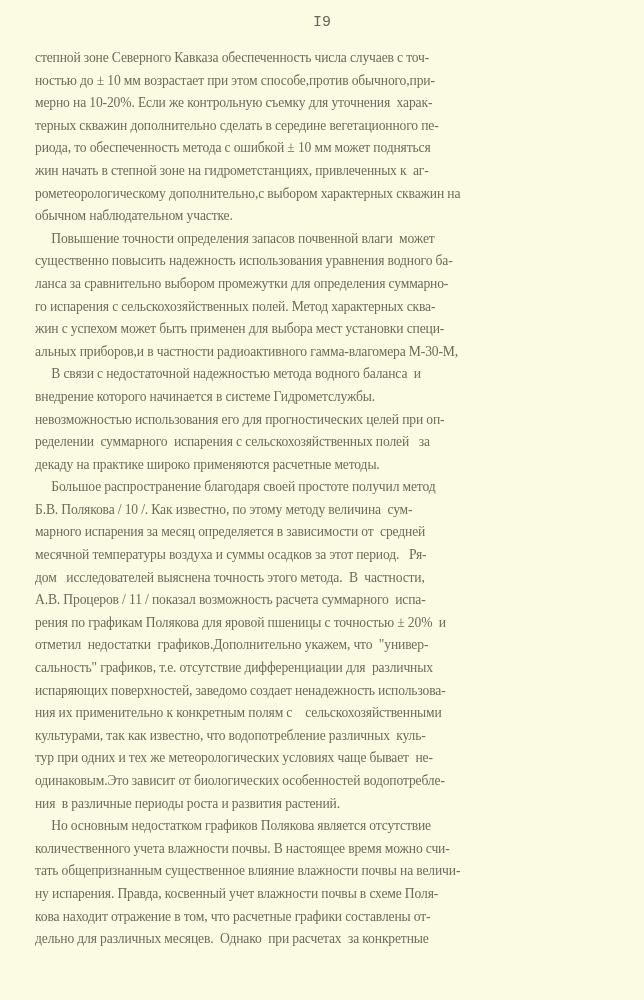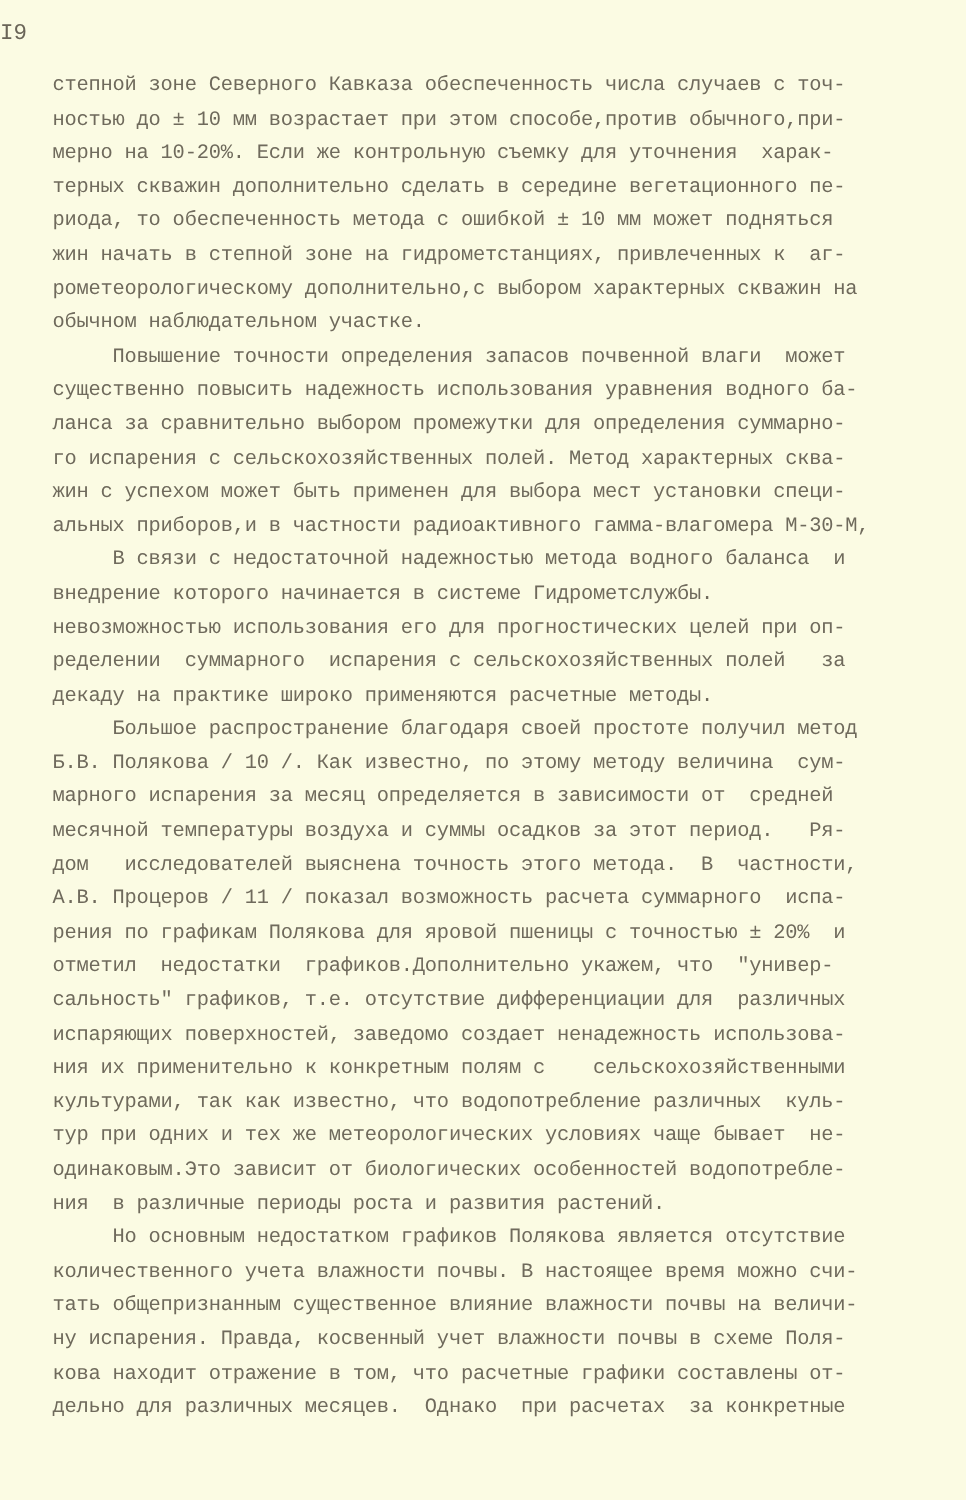--- a/index.html
+++ b/index.html
@@ -5,28 +5,28 @@
   html, body { margin: 0; padding: 0; }
   body {
     width: 644px; height: 1000px; overflow: hidden;
     background: #fbfbe3;
     position: relative;
     font-family: "Liberation Mono", "DejaVu Sans Mono", monospace;
     color: #6f6a5c;
   }
   .page-number {
     position: absolute; top: 14px; left: 0; width: 644px;
-    text-align: left; font-size: 15px; color: #6a6558;
+    text-align: center; font-size: 15px; color: #6a6558;
   }
   .text-block {
     position: absolute; left: 35px; top: 47px; width: 590px;
   }
   .line {
     height: 22.6px; line-height: 22.6px;
-    font-size: 13.6px; white-space: pre; letter-spacing: -0.15px;
+    font-size: 13.6px; white-space: pre; letter-spacing: -0.15px; font-family: Liberation Serif, serif;
   }
 </style>
 </head>
 <body>
 
 <div class="page-number">I9</div>
 
 <div class="text-block">
   <div class="line">степной зоне Северного Кавказа обеспеченность числа случаев с точ-</div>
   <div class="line">ностью до ± 10 мм возрастает при этом способе,против обычного,при-</div>

